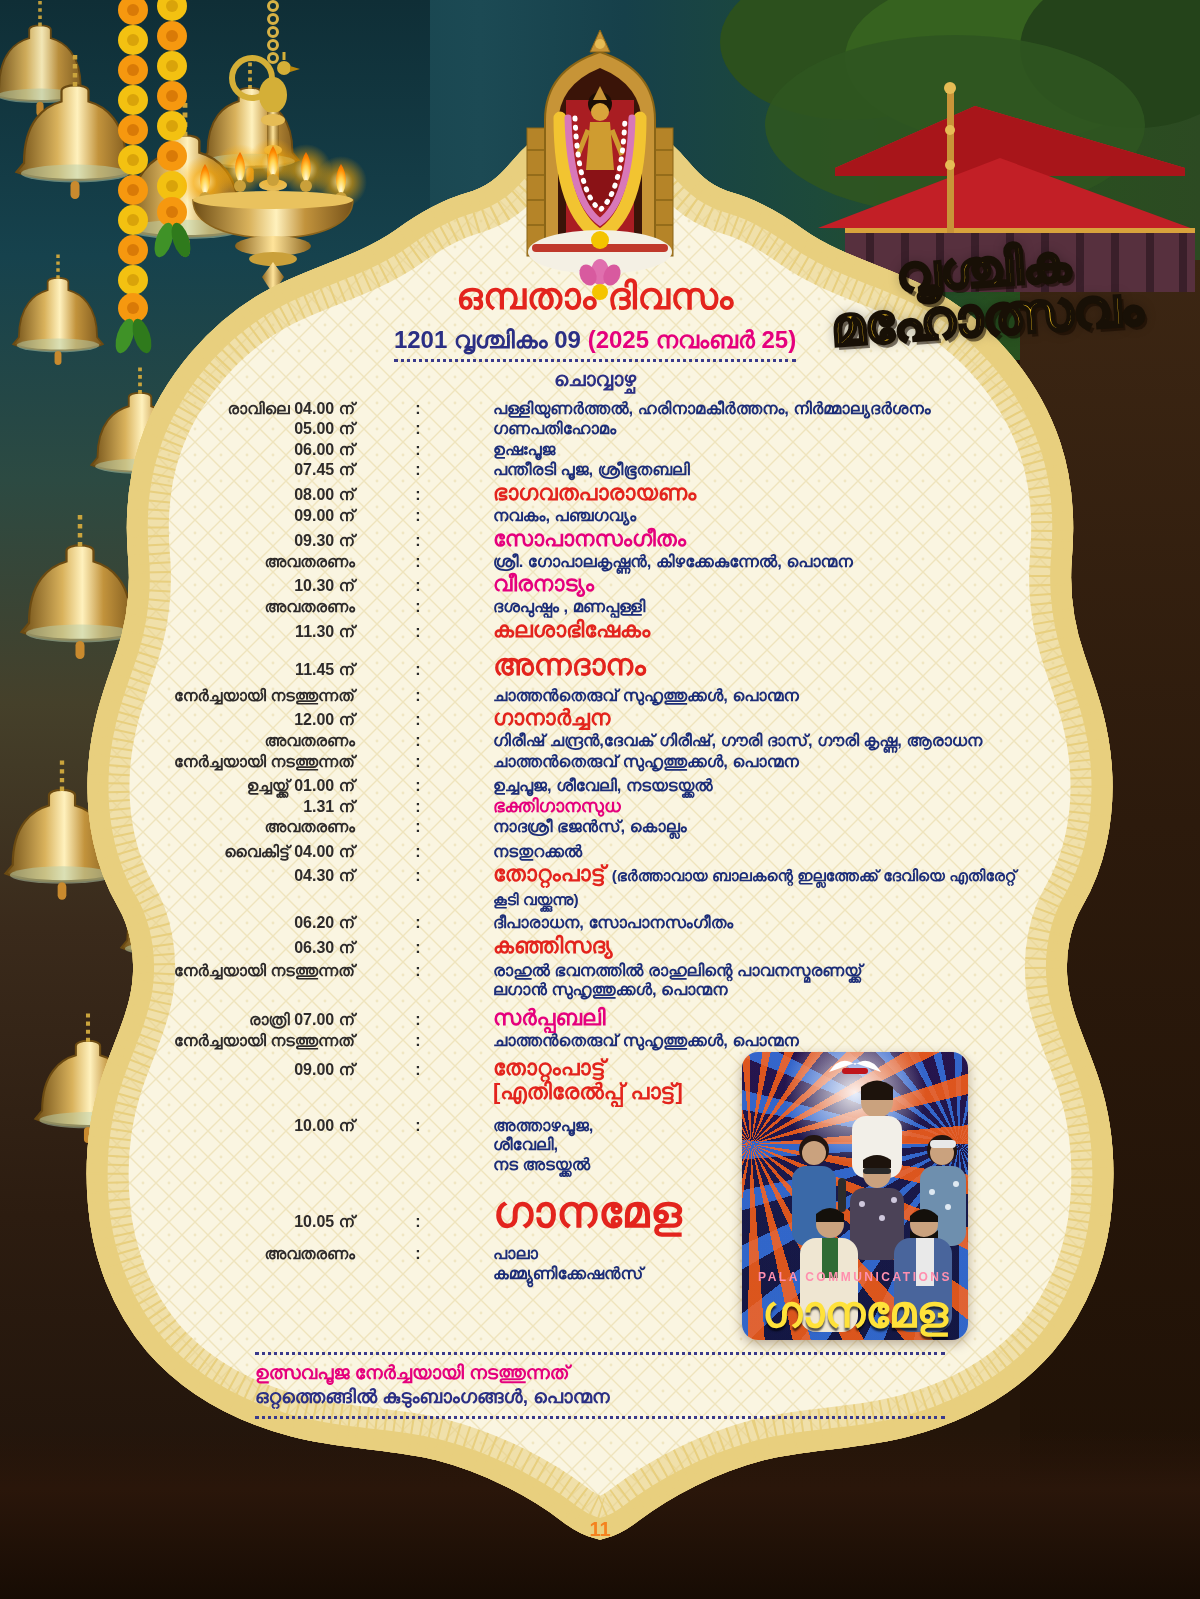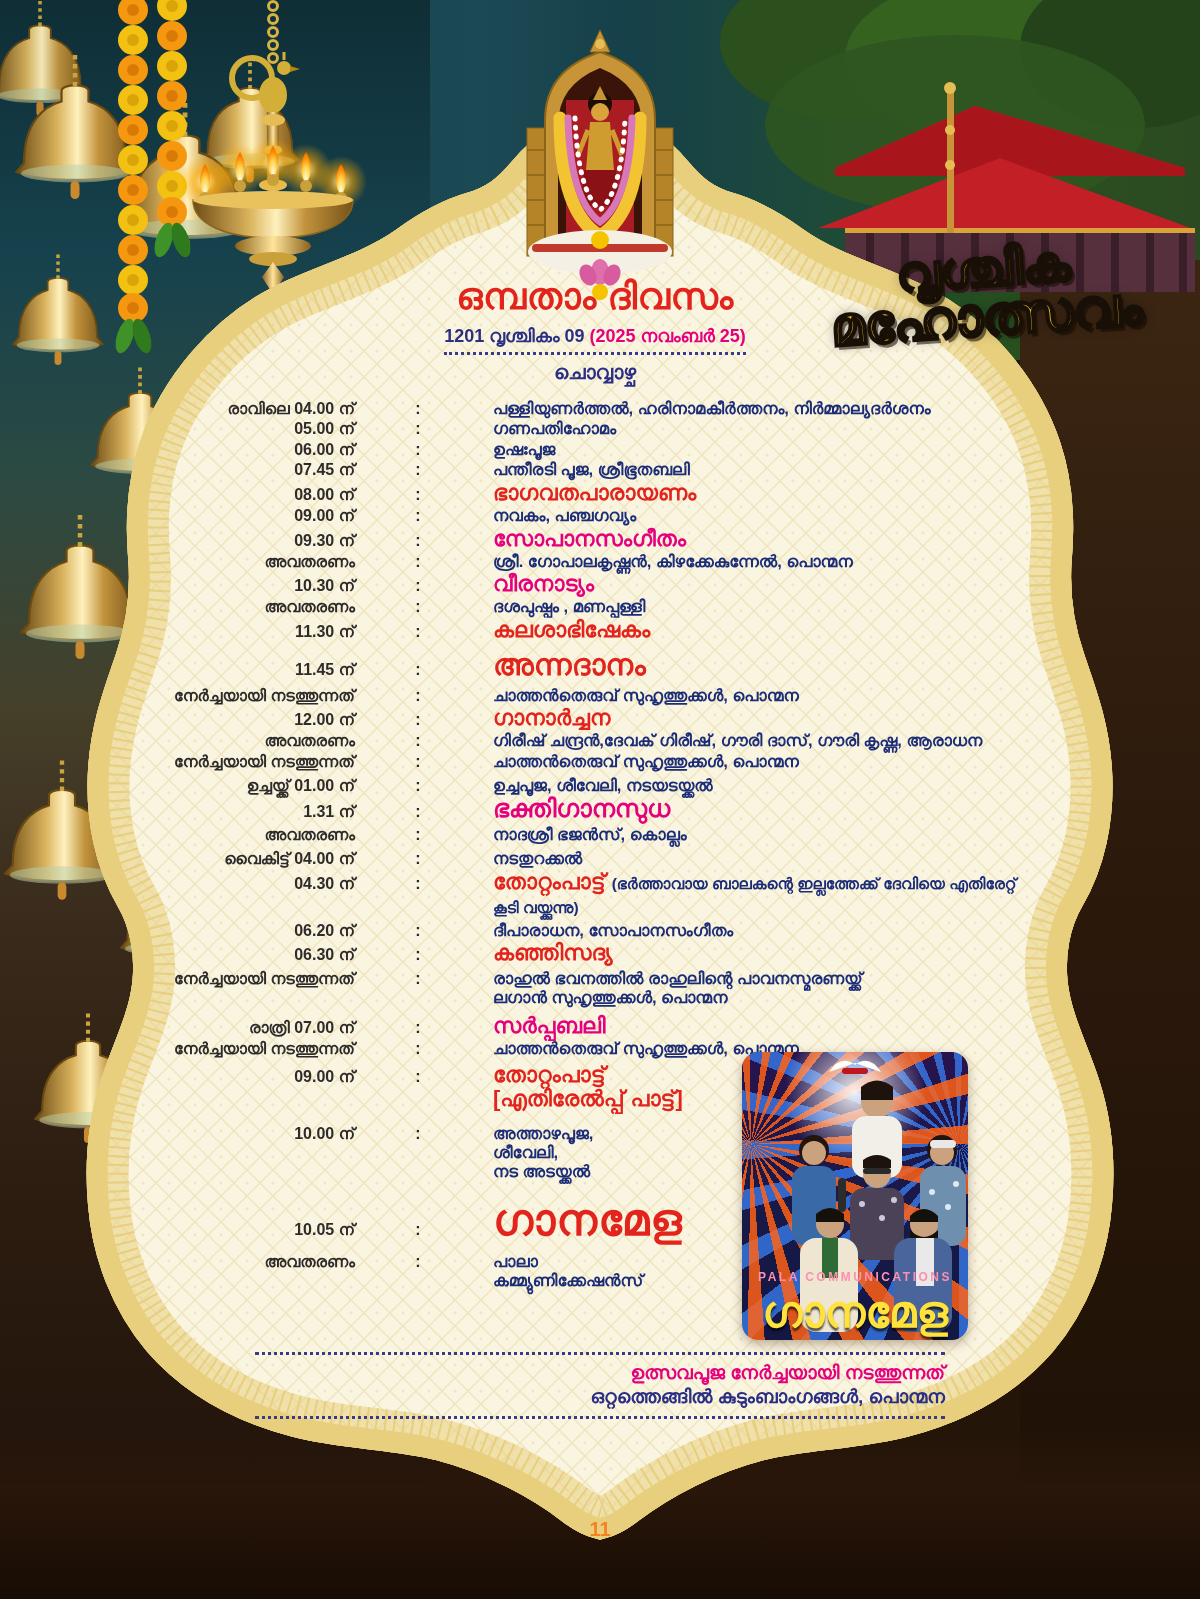--- a/index.html
+++ b/index.html
@@ -18,41 +18,41 @@
     background:linear-gradient(180deg,#0f2e36 0%,#16424d 16%,#2c4a42 30%,#45402a 44%,#3a2a1b 58%,#2c1c10 76%,#1d1109 100%);}
   .bg-right{position:absolute;left:1020px;top:260px;width:180px;height:1250px;
     background:linear-gradient(180deg,#3c2613 0%,#2c1a0c 45%,#1f1106 100%);}
   .bg-bottom{position:absolute;left:0;top:1430px;right:0;height:169px;
     background:linear-gradient(180deg,rgba(38,20,9,0) 0%,#2a160a 35%,#170c04 100%);}
   svg.layer{position:absolute;left:0;top:0;}
   
   .header{position:absolute;left:330px;top:276px;width:530px;text-align:center;z-index:6;}
   .header .title{color:var(--red);font-size:37px;font-weight:900;letter-spacing:.5px;}
   .header .dateline{display:inline-block;margin-top:8px;padding-bottom:5px;
-      border-bottom:3px dotted #3a3a8c;font-size:18px;font-weight:800;}
+      border-bottom:3px dotted #3a3a8c;font-size:24px;font-weight:800;}
   .header .d1{color:var(--headnavy);} .header .d2{color:var(--magenta);}
   .header .weekday{margin-top:6px;color:var(--headnavy);font-size:20px;font-weight:800;}
   
   .logo{position:absolute;left:800px;top:246px;width:370px;text-align:center;
         transform:rotate(-4deg);z-index:7;line-height:.92;}
   .logo span{display:block;font-weight:900;color:var(--gold);
      -webkit-text-stroke:2.5px #181006;
      text-shadow:3px 4px 0 rgba(20,10,0,.55), 0 0 12px rgba(0,0,0,.35);}
   .logo .l1{font-size:50px;} .logo .l2{font-size:54px;}
   
   #schedule{position:absolute;left:145px;top:398px;width:880px;z-index:5;}
   .row{display:grid;grid-template-columns:210px 38px 1fr;align-items:baseline;margin:1px 0;gap:44px;}
   .c-left{text-align:right;color:#2e2b2b;font-weight:700;font-size:16px;white-space:nowrap;}
   .c-colon{text-align:center;color:#2a2a2a;font-weight:800;font-size:16px;}
   .c-desc{color:var(--navy);font-weight:700;font-size:16.5px;line-height:1.18;
           padding-left:12px;white-space:pre-line;}
   .row.red .c-desc{color:var(--red);font-size:22px;line-height:1.1;}
   .row.magenta .c-desc{color:var(--magenta);font-size:22px;line-height:1.1;}
   .row.red-big .c-desc{color:var(--red);font-size:30px;line-height:1.05;}
-  .row.magenta-big .c-desc{color:var(--magenta);font-size:25px;line-height:1.08;font-family:Liberation Mono, monospace;}
+  .row.magenta-big .c-desc{color:var(--magenta);font-size:18px;line-height:1.08;}
   .row.red-huge .c-desc{color:var(--red);font-size:44px;line-height:1.0;letter-spacing:1px;}
   .note{color:var(--navy);font-size:15.5px;font-weight:700;letter-spacing:0;}
   .row:nth-child(12){margin:7px 0 5px}
   .row:nth-child(17){margin-top:5px}
   .row:nth-child(20){margin-top:5px}
   .row:nth-child(21){margin-bottom:3px}
   .row:nth-child(24){margin-top:3px}
   .row:nth-child(25){margin-top:6px}
   .row:nth-child(27){margin-top:5px}
   .row:nth-child(28){margin-top:12px}
@@ -67,21 +67,21 @@
       linear-gradient(180deg,#27175c 0%,#131f55 55%,#0d1b4d 100%);
     box-shadow:0 4px 12px rgba(60,30,0,.35);}
   .card svg{position:absolute;left:0;top:0;}
   .card .brand{position:absolute;left:0;right:0;bottom:56px;text-align:center;
      color:var(--cardpink);font-size:12px;font-weight:800;letter-spacing:2.5px;z-index:3;}
   .card .ctitle{position:absolute;left:0;right:0;bottom:2px;text-align:center;
      color:var(--cardyellow);font-size:44px;font-weight:900;z-index:3;
      text-shadow:0 3px 2px rgba(0,0,0,.65);}
   .card .eagle{position:absolute;left:50%;bottom:74px;transform:translateX(-50%);z-index:3;}
   
-  .footer{position:absolute;left:255px;top:1352px;width:690px;text-align:right;z-index:5;}
+  .footer{position:absolute;left:255px;top:1352px;width:690px;text-align:left;z-index:5;}
   .dotline{border-top:3px dotted #3a3a8c;height:0;}
   .footer .f1{color:var(--magenta);font-size:19px;font-weight:800;margin:7px 0 2px;}
   .footer .f2{color:var(--headnavy);font-size:19px;font-weight:700;margin:0 0 8px;}
   .page-number{position:absolute;left:0;right:0;top:1518px;text-align:center;z-index:6;
      color:var(--orange);font-size:20px;font-weight:800;}
 </style>
 </head>
 <body>
 
 <div class="page">

